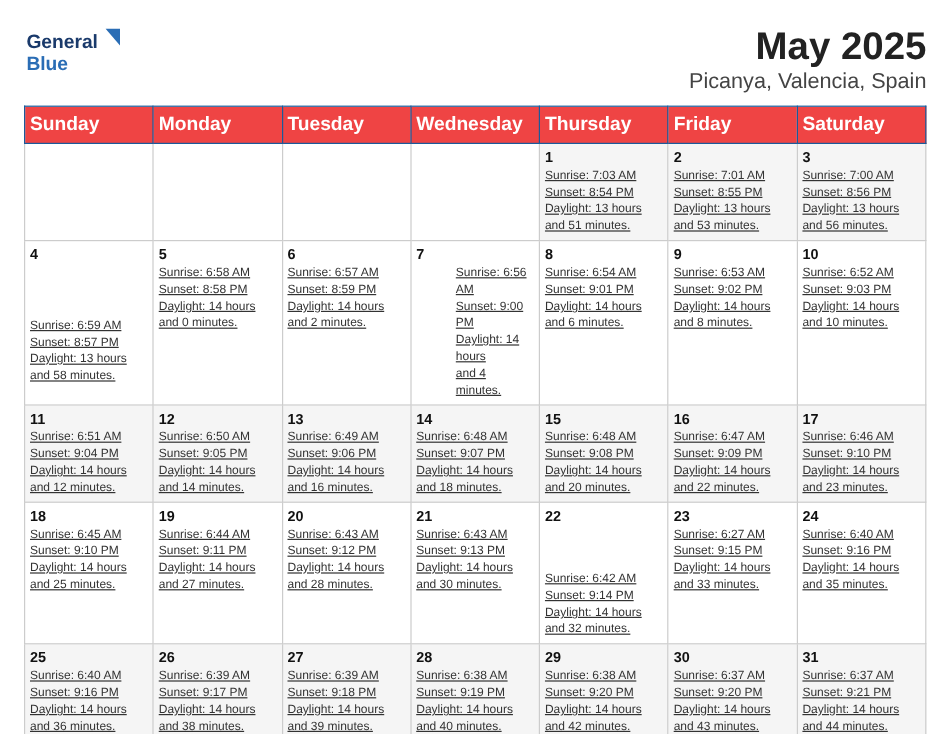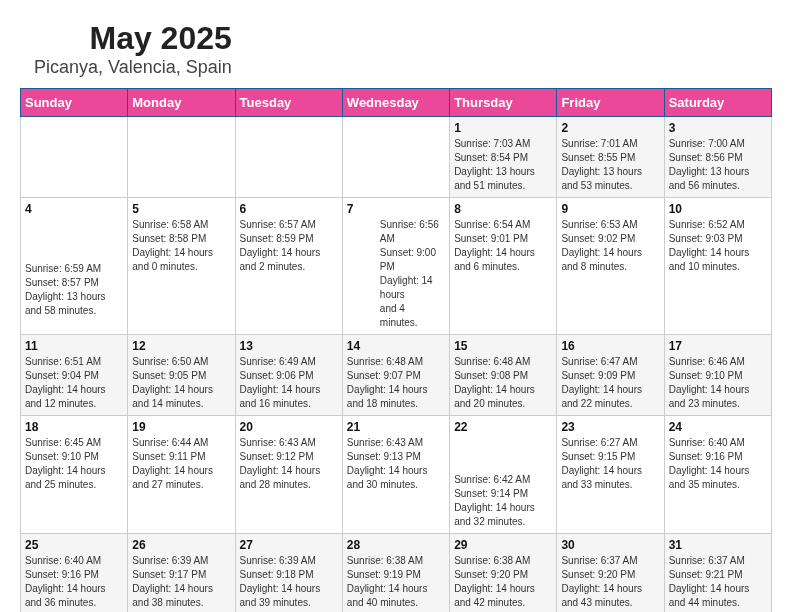--- a/index.html
+++ b/index.html
@@ -32,25 +32,25 @@
     .location {
       font-size: 18px;
       color: #444;
     }
     table {
       width: 100%;
       border-collapse: collapse;
       font-size: 11px;
     }
     thead th {
-      background: #ec4899;
+      background: #ef4444;
       color: #fff;
       padding: 6px 4px;
       text-align: left;
-      font-size: 13px;
+      font-size: 16px;
       font-weight: bold;
       border: 1px solid #1a5a9a;
       margin-top: 46px;
     }
     tbody td {
       border: 1px solid #ccc;
       vertical-align: top;
       padding: 4px;
       width: 107px;
       height: 80px;
@@ -62,29 +62,37 @@
     .day-num {
       font-weight: bold;
       font-size: 12px;
       margin-bottom: 2px;
       color: #111;
     }
     .day-info {
       font-size: 10px;
       color: #333;
       line-height: 1.4;
+      text-decoration: underline;
     }
     .empty {
       background: #fff !important;
     }
   </style>
 </head>
 <body>
 
 <div class="header">
+  <div class="logo">
+  <svg width="80" height="45" viewBox="0 0 80 45">
+    <text x="2" y="20" font-family="Arial" font-weight="bold" font-size="16" fill="#1a3a6b">General</text>
+    <text x="2" y="38" font-family="Arial" font-weight="bold" font-size="16" fill="#2a6db5">Blue</text>
+    <polygon points="68,4 80,4 80,18" fill="#2a6db5"></polygon>
+  </svg>
+</div>
   <div class="title-block">
     <div class="month-title">May 2025</div>
     <div class="location">Picanya, Valencia, Spain</div>
   </div>
 </div>
 
 <table>
   <thead>
     <tr>
     <th>Sunday</th>

